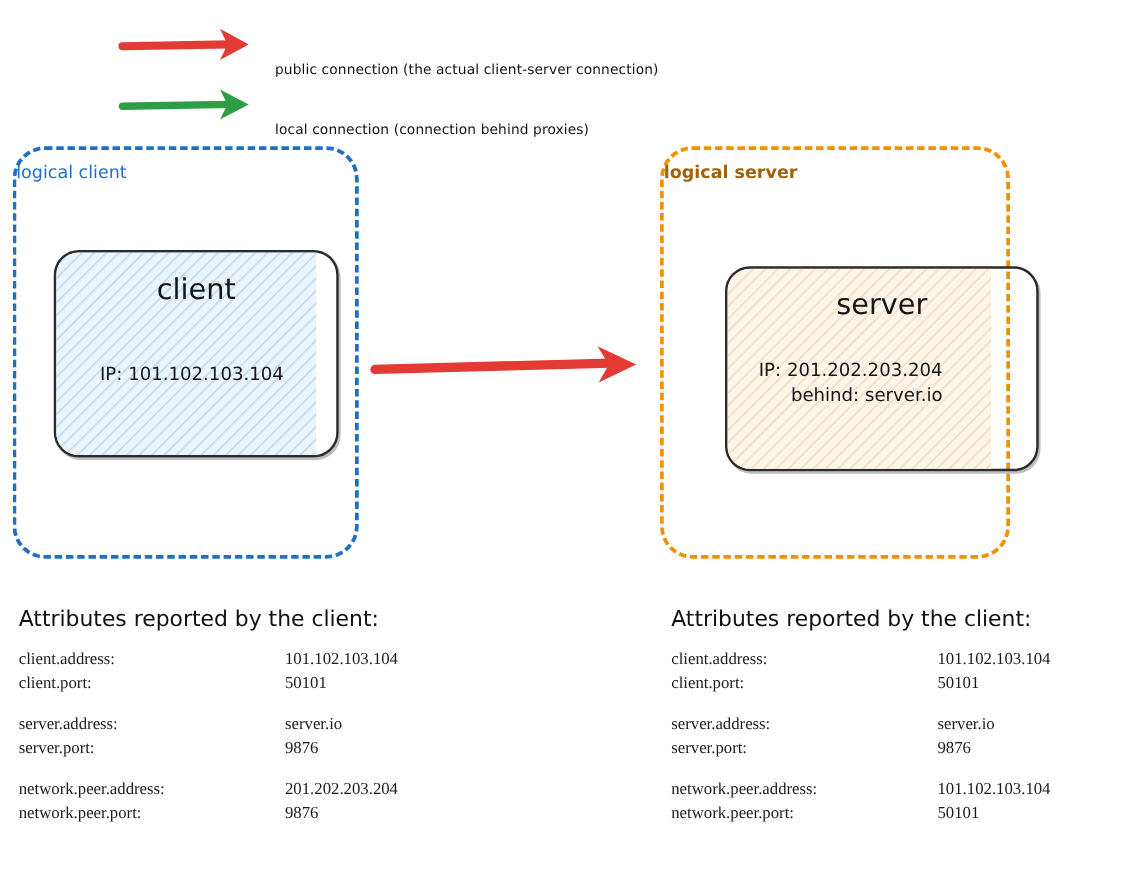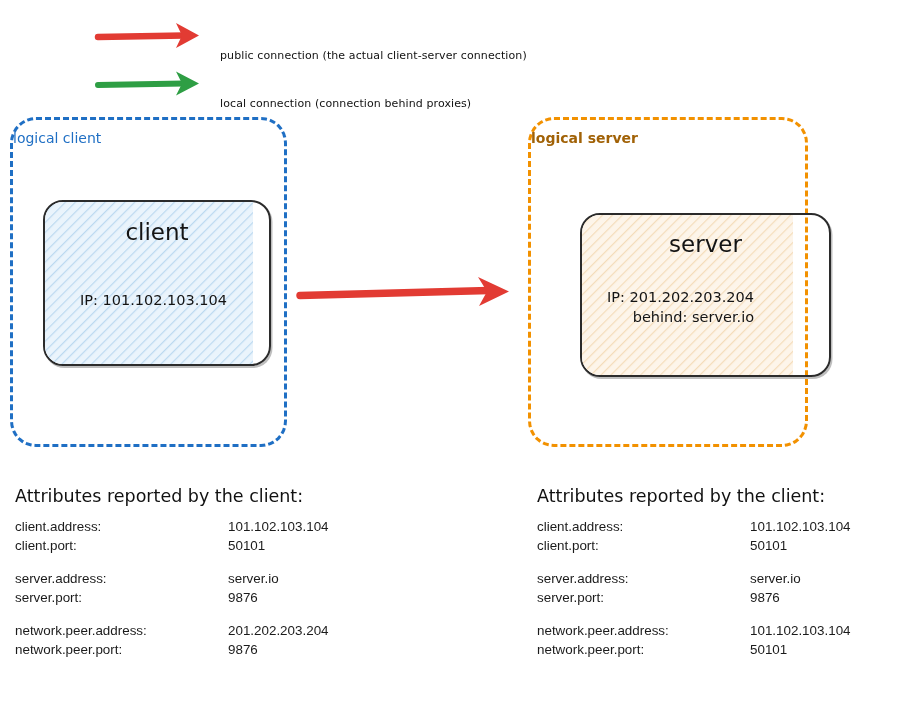--- a/index.html
+++ b/index.html
@@ -97,21 +97,21 @@
   .attr-heading {
     font-size: 17.5px;
     color: #111111;
     font-family: "DejaVu Sans", sans-serif;
     white-space: nowrap;
     margin-bottom: 11px;
   }
   .attr-group { margin-bottom: 14px; }
   .attr-row {
     display: flex;
-    font-family: Liberation Sans, sans-serif;
+    font-family: Liberation Serif, serif;
     font-size: 13.4px;
     line-height: 19px;
     color: #1b1b1b;
     white-space: nowrap;
   }
   .attr-key { flex: 0 0 auto; }
   .attr-val { flex: 0 0 auto; }
 
   .block-left  .attr-key { width: 213px; }
   .block-right .attr-key { width: 213px; }

